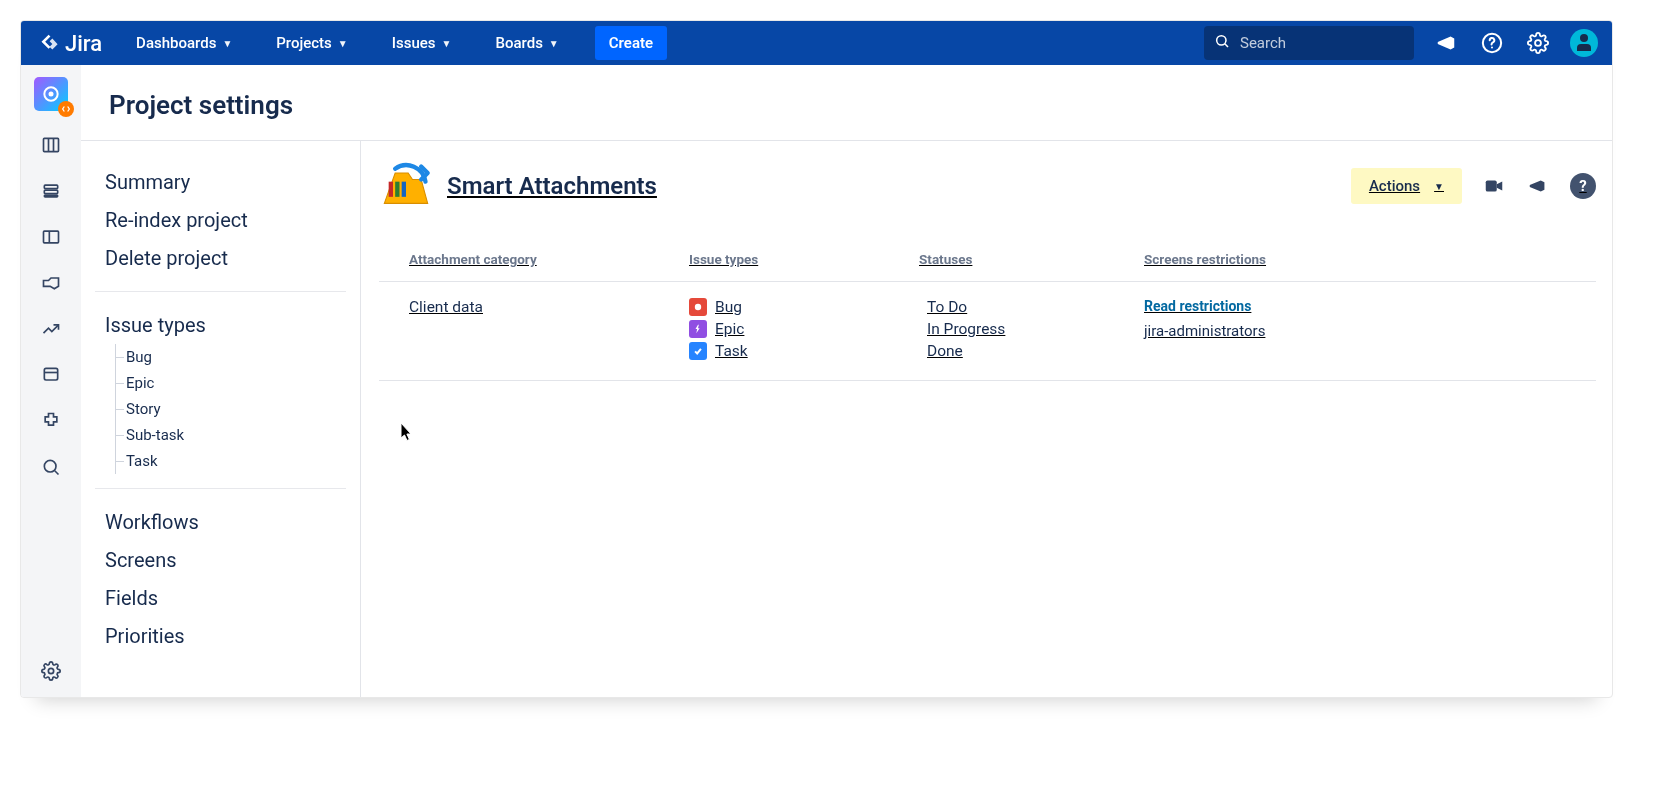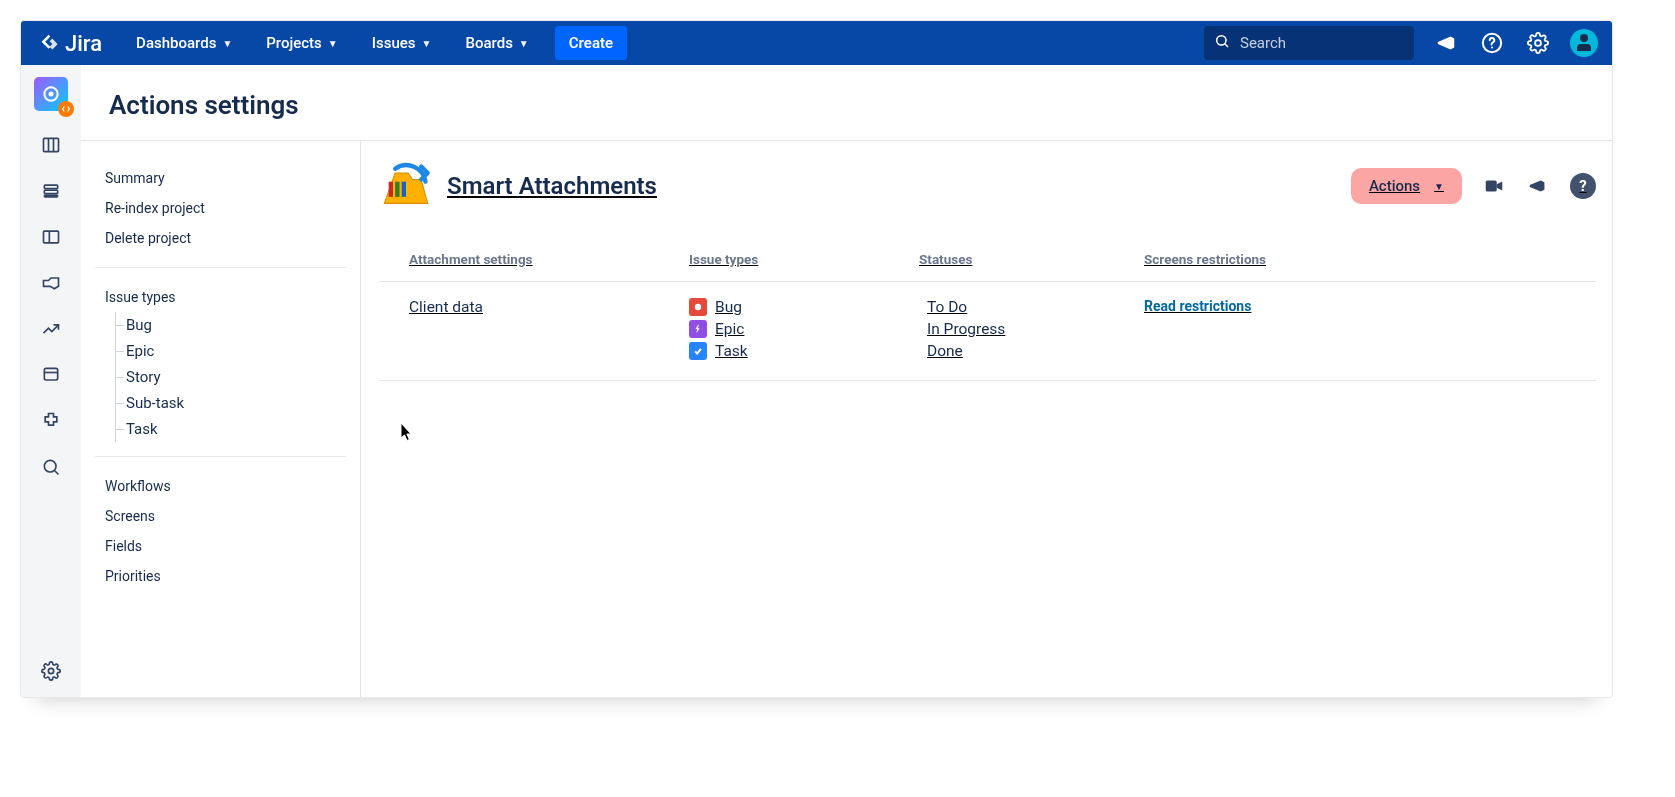--- a/index.html
+++ b/index.html
@@ -3,21 +3,21 @@
 <meta charset="utf-8">
 <style>
 * { margin: 0; padding: 0; box-sizing: border-box; font-family: -apple-system, BlinkMacSystemFont, "Segoe UI", Roboto, "Helvetica Neue", Arial, sans-serif; }
 html, body { height: 100%; background: #fff; }
 .app { width: 1633px; height: 797px; margin: 0; position: relative; padding: 20px; }
 .frame { width: 100%; height: 678px; background: #fff; border: 1px solid #e8e8e8; border-radius: 4px; box-shadow: 0 18px 18px -16px rgba(0,0,0,0.18); overflow: hidden; display: flex; flex-direction: column; }
 
 .topnav { height: 44px; background: #0747a6; color: #fff; display: flex; align-items: center; padding: 0 8px; }
 .logo { display: flex; align-items: center; gap: 6px; padding: 0 10px; font-weight: 500; font-size: 22px; cursor: pointer; }
 .logo-mark { display:inline-flex; align-items:center; }
-.nav-items { display: flex; align-items: center; margin-left: 10px; gap: 6px; }
+.nav-items { display: flex; align-items: center; margin-left: 10px; gap: 16px; }
 .nav-item { display: flex; align-items: center; gap: 6px; padding: 0 14px; height: 44px; cursor: pointer; font-size: 15px; font-weight: 500;}
 .chev { font-size: 10px; opacity: .95; }
 .create-btn { background: #0065ff; color:#fff; height: 34px; padding: 0 14px; margin-left: 6px; border:0; border-radius: 3px; font-weight: 600; font-size: 15px; cursor: pointer; }
 .nav-right { margin-left:auto; display:flex; align-items:center; gap:18px; padding-right:6px; }
 .search-box { display:flex; align-items:center; background: rgba(9,30,66,0.48); height: 34px; width: 210px; border-radius: 4px; padding: 0 10px; color: #fff; gap: 10px; }
 .search-box input { background: transparent; border: 0; outline: 0; color:#fff; font-size: 15px; width: 100%; }
 .search-box input::placeholder { color: rgba(255,255,255,0.75); }
 .icon-btn { width: 28px; height: 28px; display:flex; align-items:center; justify-content:center; color:#fff; cursor:pointer; }
 .avatar { width: 28px; height: 28px; border-radius: 50%; background: #00b8d9; position:relative; display:flex; align-items:center; justify-content:center; }
 .avatar::after { content:""; position:absolute; bottom:6px; width:14px; height:7px; background:#172b4d; border-radius: 4px 4px 0 0; }
@@ -32,34 +32,34 @@
 .icon-rail .rail-ico { width:24px; height:24px; color:#344563; display:flex; align-items:center; justify-content:center; cursor:pointer; }
 .icon-rail .spacer { flex:1; }
 .icon-rail .bottom { margin-bottom:14px; }
 
 
 .content-wrap { flex:1; display:flex; flex-direction:column; min-width:0; }
 .page-title { padding: 25px 0 20px 28px; font-size: 26px; font-weight: 600; color:#172b4d; }
 .hsep { height:1px; background:#e2e4e9; width:100%; }
 .cols { flex:1; display:flex; min-height:0; }
 .leftnav { width: 280px; border-right:1px solid #e2e4e9; padding: 22px 14px 10px 14px; overflow-y:auto; }
-.ln-item { display:block; padding: 7px 10px; color:#172b4d; font-size:14px; cursor:pointer; border-radius:3px; }
+.ln-item { display:block; padding: 7px 10px; color:#172b4d; font-size:20px; cursor:pointer; border-radius:3px; }
 .ln-sep { height:1px; background:#e7e8ec; margin: 14px 0; }
 .ln-children { margin-left: 16px; padding-left: 4px; }
 .ln-child { display:flex; align-items:center; gap:10px; padding:4px 0 4px 6px; cursor:pointer; border-left:1px solid #cfd4dd; position:relative; }
 .ln-child::before { content:""; position:absolute; left:0; top:50%; width:8px; height:1px; background:#cfd4dd; }
 .ln-child span { padding-left:4px; font-size:15px; color:#172b4d; }
 
 
 .main { flex:1; padding: 18px 16px 0 18px; min-width:0;text-decoration:underline; }
 .main-head { display:flex; align-items:center; gap:14px; }
 .main-head .app-icon { width:54px; height:54px; border-radius:4px; display:flex; align-items:center; justify-content:center; }
 .main-head h2 { font-size:24px; font-weight:600; color:#172b4d; }
 .main-head .actions { margin-left:auto; display:flex; align-items:center; gap:20px; }
-.actions-btn { background:#fca5a5; border:0; height:36px; padding:0 18px; border-radius:10px; font-size:15px; color:#172b4d; font-weight:500; cursor:pointer; display:flex; align-items:center; gap:14px; }
+.actions-btn { background:#fef9c3; border:0; height:36px; padding:0 18px; border-radius:3px; font-size:15px; color:#172b4d; font-weight:500; cursor:pointer; display:flex; align-items:center; gap:14px; }
 .hdr-ico { width:24px; height:24px; color:#344563; display:flex; align-items:center; justify-content:center; cursor:pointer; }
 .help-circ { width:26px; height:26px; border-radius:50%; background:#42526e; color:#fff; font-weight:700; display:flex; align-items:center; justify-content:center; font-size:15px; }
 
 .tbl { margin-top: 38px; }
 .tbl-head, .tbl-row { display:grid; grid-template-columns: 280px 230px 225px 1fr; align-items:start; padding: 0 30px; }
 .tbl-head { padding-bottom: 14px; border-bottom: 1px solid #e2e4e9; }
 .tbl-head > div { font-size:13.5px; font-weight:700; color:#6b778c; }
 .tbl-row { padding-top:16px; padding-bottom:20px; border-bottom:1px solid #e2e4e9; }
 .cell { font-size:15.5px; color:#172b4d; }
 .it-list { display:flex; flex-direction:column; gap:4px; }
@@ -205,21 +205,21 @@
       <div class="spacer"></div>
       <div class="rail-ico bottom">
             <svg width="20" height="20" viewBox="0 0 24 24" fill="none" stroke="currentColor" stroke-width="2">
               <circle cx="12" cy="12" r="3.2"></circle>
               <path d="M19.4 15a1.7 1.7 0 0 0 .34 1.87l.06.06a2 2 0 1 1-2.83 2.83l-.06-.06a1.7 1.7 0 0 0-1.87-.34 1.7 1.7 0 0 0-1.03 1.56V21a2 2 0 1 1-4 0v-.09A1.7 1.7 0 0 0 9 19.4a1.7 1.7 0 0 0-1.87.34l-.06.06a2 2 0 1 1-2.83-2.83l.06-.06A1.7 1.7 0 0 0 4.6 15 1.7 1.7 0 0 0 3.04 14H3a2 2 0 1 1 0-4h.09A1.7 1.7 0 0 0 4.6 9a1.7 1.7 0 0 0-.34-1.87l-.06-.06A2 2 0 1 1 7.03 4.24l.06.06A1.7 1.7 0 0 0 9 4.6 1.7 1.7 0 0 0 10.03 3.04V3a2 2 0 1 1 4 0v.09c0 .68.4 1.29 1.03 1.56.63.27 1.37.12 1.87-.34l.06-.06a2 2 0 1 1 2.83 2.83l-.06.06A1.7 1.7 0 0 0 19.4 9c.27.63.88 1.03 1.56 1.03H21a2 2 0 1 1 0 4h-.09c-.68 0-1.29.4-1.56 1.03Z"></path>
             </svg>
           </div>
     </div>
 
     <div class="content-wrap">
-      <div class="page-title">Actions settings</div>
+      <div class="page-title">Project settings</div>
       <div class="hsep"></div>
       <div class="cols">
         <div class="leftnav">
           <a class="ln-item">Summary</a>
           <a class="ln-item">Re-index project</a>
           <a class="ln-item">Delete project</a>
           <div class="ln-sep"></div>
           <a class="ln-item">Issue types</a>
           <div class="ln-children">
             <div class="ln-child">
@@ -273,21 +273,21 @@
                     <svg width="22" height="22" viewBox="0 0 24 24" fill="currentColor">
                       <path d="M3 11l12-5v12L3 13v-2zm12-5 4 2v8l-4 2V6z"></path>
                     </svg>
                   </div>
               <div class="help-circ">?</div>
             </div>
           </div>
 
           <div class="tbl">
             <div class="tbl-head">
-              <div>Attachment settings</div>
+              <div>Attachment category</div>
               <div>Issue types</div>
               <div>Statuses</div>
               <div>Screens restrictions</div>
             </div>
             <div class="tbl-row">
               <div class="cell">Client data</div>
               <div class="cell it-list">
                 <div class="it-item">
                       <span class="it-ico bug">
                         <svg width="10" height="10" viewBox="0 0 10 10">
@@ -313,20 +313,21 @@
                       <span>Task</span>
                     </div>
               </div>
               <div class="cell st-list">
                 <span>To Do</span>
                 <span>In Progress</span>
                 <span>Done</span>
               </div>
               <div class="cell restrict">
                 <div class="r-head">Read restrictions</div>
+                <div class="r-text">jira-administrators</div>
               </div>
             </div>
           </div>
         </div>
       </div>
     </div>
   </div>
 </div>
 
 <svg class="cursor" width="14" height="20" viewBox="0 0 14 20">

